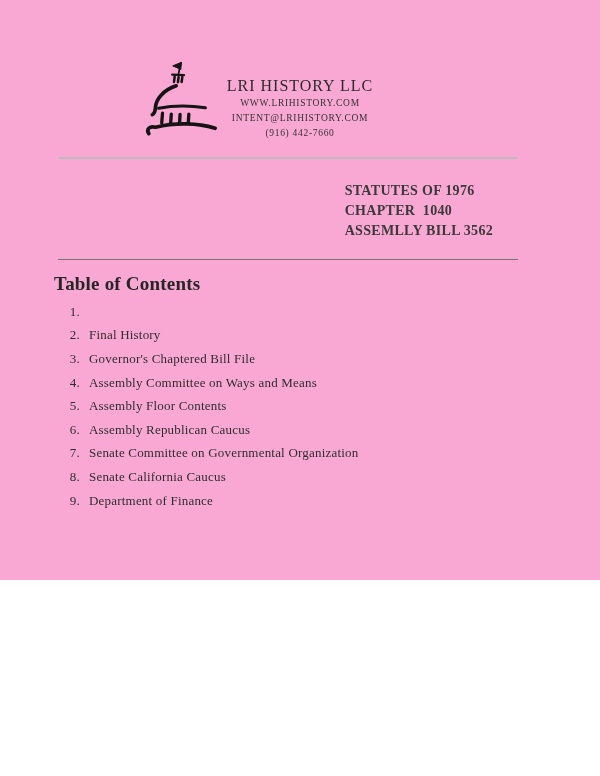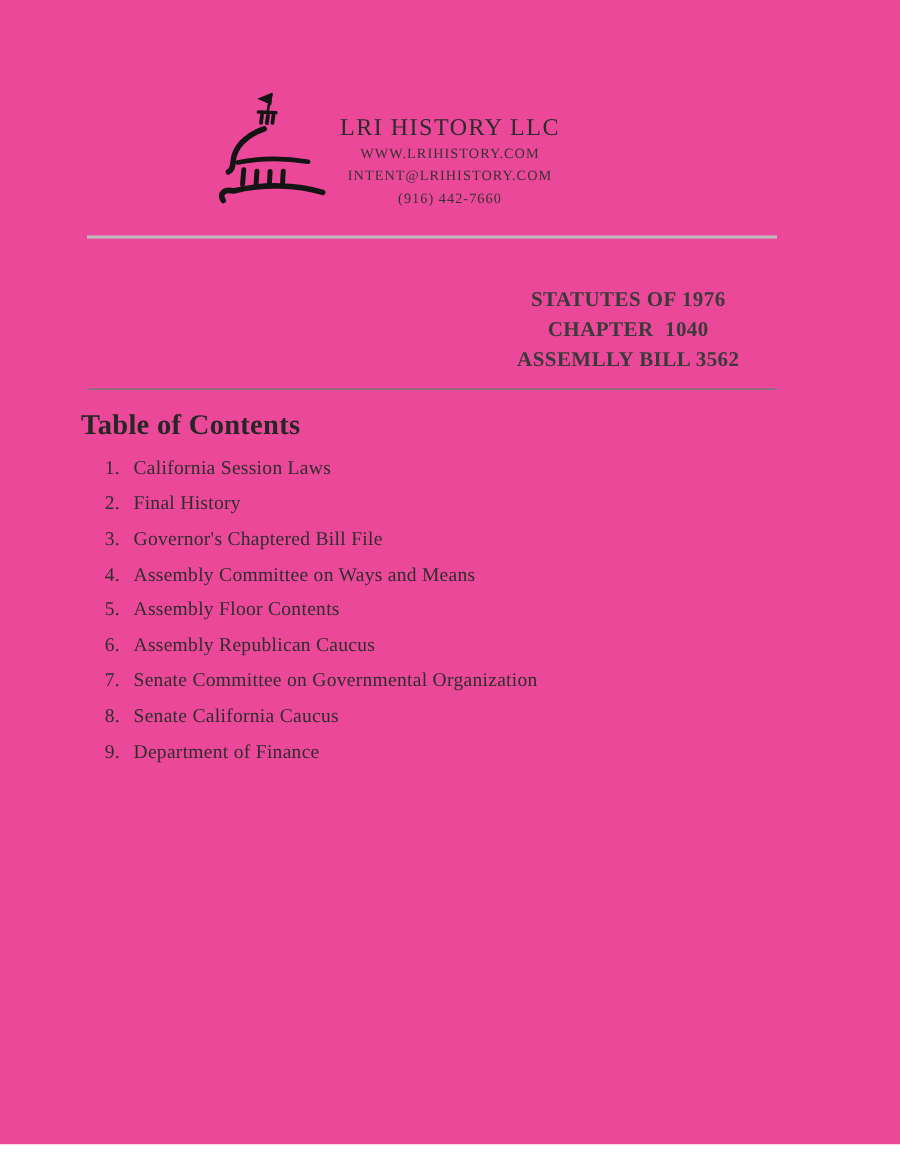--- a/index.html
+++ b/index.html
@@ -3,22 +3,22 @@
 <meta charset="utf-8">
 <style>
   html, body {
     margin: 0;
     padding: 0;
     background: #ffffff;
   }
   .page {
     position: relative;
     width: 600px;
-    height: 763px;
-    background: #ec4899;
+    height: 580px;
+    background: #f9a8d4;
     font-family: "Liberation Serif", "DejaVu Serif", serif;
     overflow: hidden;
   }
 
   
   .logo {
     position: absolute;
     left: 143px;
     top: 58px;
     width: 78px;
@@ -59,22 +59,22 @@
   .rule-mid {
     top: 259px;
     height: 1px;
     background: #757575;
   }
 
   
   .ref-block {
     position: absolute;
     right: 107px;
-    top: 191px;
-    text-align: center;
+    top: 181px;
+    text-align: left;
     color: #3a3a3a;
   }
   .ref-line {
     font-size: 14px;
     font-weight: bold;
     line-height: 20px;
     letter-spacing: 0.3px;
     white-space: pre;
   }
 
@@ -160,21 +160,20 @@
     <div class="ref-line">ASSEMLLY BILL 3562</div>
   </div>
 
   <div class="rule rule-mid"></div>
 
   <div class="toc-title">Table of Contents</div>
 
   <div class="toc-list">
     <div class="toc-item">
       <span class="toc-num">1.</span>
-      <span class="toc-label">California Session Laws</span>
     </div>
     <div class="toc-item">
       <span class="toc-num">2.</span>
       <span class="toc-label">Final History</span>
     </div>
     <div class="toc-item">
       <span class="toc-num">3.</span>
       <span class="toc-label">Governor's Chaptered Bill File</span>
     </div>
     <div class="toc-item">

